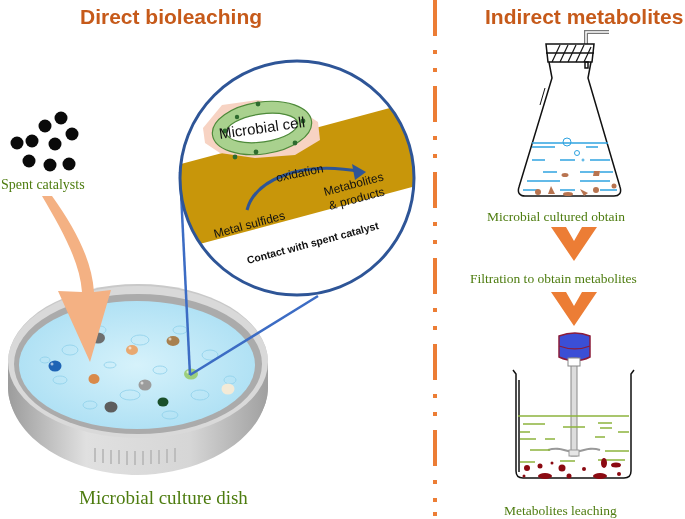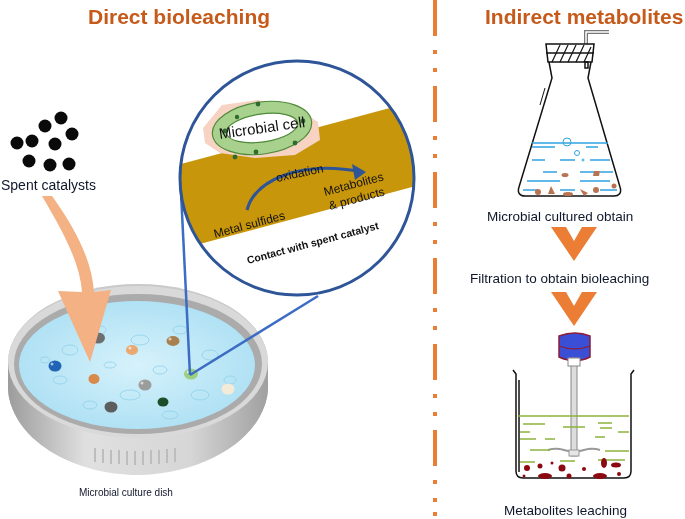--- a/index.html
+++ b/index.html
@@ -1,26 +1,26 @@
 <!DOCTYPE html>
 <html><head>
 <meta charset="utf-8">
 <style>
   html,body{margin:0;padding:0;background:#fff;}
   body{width:685px;height:519px;position:relative;overflow:hidden;font-family:"Liberation Sans",sans-serif;}
   .abs{position:absolute;}
   .title{font-weight:bold;font-size:21px;color:#c65a1a;white-space:nowrap;}
-  .label{font-size:13.5px;color:#0f172a;white-space:nowrap;}
+  .label{font-size:13.5px;color:#4d7c0f;white-space:nowrap;font-family:Liberation Serif, serif;}
   svg{position:absolute;left:0;top:0;}
   .svgtext{font-family:"Liberation Sans",sans-serif;}
 </style>
 </head>
 <body>
 
-<div class="abs title" style="left:80px;top:5px;margin-left:8px;">Direct bioleaching</div>
+<div class="abs title" style="left:80px;top:5px;">Direct bioleaching</div>
 <div class="abs title" style="left:485px;top:5px;">Indirect metabolites</div>
 
 <svg width="685" height="519">
   <g fill="#ec7d35">
     <rect x="433" y="0" width="4" height="36"></rect>
     <rect x="433" y="50" width="4" height="4"></rect>
       <rect x="433" y="68" width="4" height="4"></rect>
     <rect x="433" y="86" width="4" height="36"></rect>
     <rect x="433" y="136" width="4" height="4"></rect>
       <rect x="433" y="154" width="4" height="4"></rect>
@@ -167,21 +167,21 @@
   <polygon points="366,172 352,164 355,180" fill="#2e5597"></polygon>
   <circle cx="297" cy="178" r="117" fill="none" stroke="#2e5597" stroke-width="3"></circle>
   <text class="svgtext" x="262" y="133" font-size="15" fill="#111" text-anchor="middle" transform="rotate(-8 262 128)">Microbial cell</text>
   <text class="svgtext" x="277" y="182" font-size="12" fill="#111" transform="rotate(-12 277 182)">oxidation</text>
   <text class="svgtext" x="215" y="238" font-size="12" fill="#111" transform="rotate(-15 215 238)">Metal sulfides</text>
   <text class="svgtext" x="325" y="196" font-size="12" fill="#111" transform="rotate(-15 325 196)">Metabolites</text>
   <text class="svgtext" x="330" y="210" font-size="12" fill="#111" transform="rotate(-15 330 210)">&amp; products</text>
   <text class="svgtext" x="248" y="264" font-size="10.5" font-weight="bold" fill="#111" transform="rotate(-15 248 264)">Contact with spent catalyst</text>
 </svg>
 
-<div class="abs label" style="left:79px;top:487px;font-size:10px;">Microbial culture dish</div>
+<div class="abs label" style="left:79px;top:487px;font-size:19px;">Microbial culture dish</div>
 
 <svg width="685" height="519">
   <g stroke="#111" stroke-width="1.5" fill="none">
 
     <polyline points="586,48 586,32 609,32" stroke="#777" stroke-width="4"></polyline>
     <polyline points="586,48 586,32 609,32" stroke="#fff" stroke-width="1.5"></polyline>
 
     <polygon points="546,44 594,44 592,62 548,62" fill="#fff"></polygon>
     <g stroke-width="1.2">
       <line x1="552" y1="62" x2="560" y2="45"></line>
@@ -229,21 +229,21 @@
   </g>
 </svg>
 
 <div class="abs label" style="left:487px;top:209px;">Microbial cultured obtain</div>
 
 <svg width="685" height="519">
   <polygon points="551,227 566,227 574,241 582,227 597,227 574,261" fill="#ec7d35"></polygon>
   <polygon points="551,292 566,292 574,306 582,292 597,292 574,326" fill="#ec7d35"></polygon>
 </svg>
 
-<div class="abs label" style="left:470px;top:271px;">Filtration to obtain bioleaching</div>
+<div class="abs label" style="left:470px;top:271px;">Filtration to obtain metabolites</div>
 
 <svg width="685" height="519">
 
   <path d="M559,336 C570,332 580,332 590,336 L590,357 C580,362 570,362 559,357 Z" fill="#3b4fd6" stroke="#8c1c3a" stroke-width="1.5"></path>
   <path d="M559,346 C570,350 580,350 590,346" stroke="#8c1c3a" stroke-width="1.2" fill="none"></path>
 
   <rect x="571" y="358" width="6" height="98" fill="#ddd" stroke="#888" stroke-width="1"></rect>
   <rect x="568" y="358" width="12" height="8" fill="#fff" stroke="#888" stroke-width="1"></rect>
 
   <path d="M548,450 C560,446 565,452 574,452 C583,452 588,446 600,450" stroke="#999" stroke-width="2" fill="none"></path>

